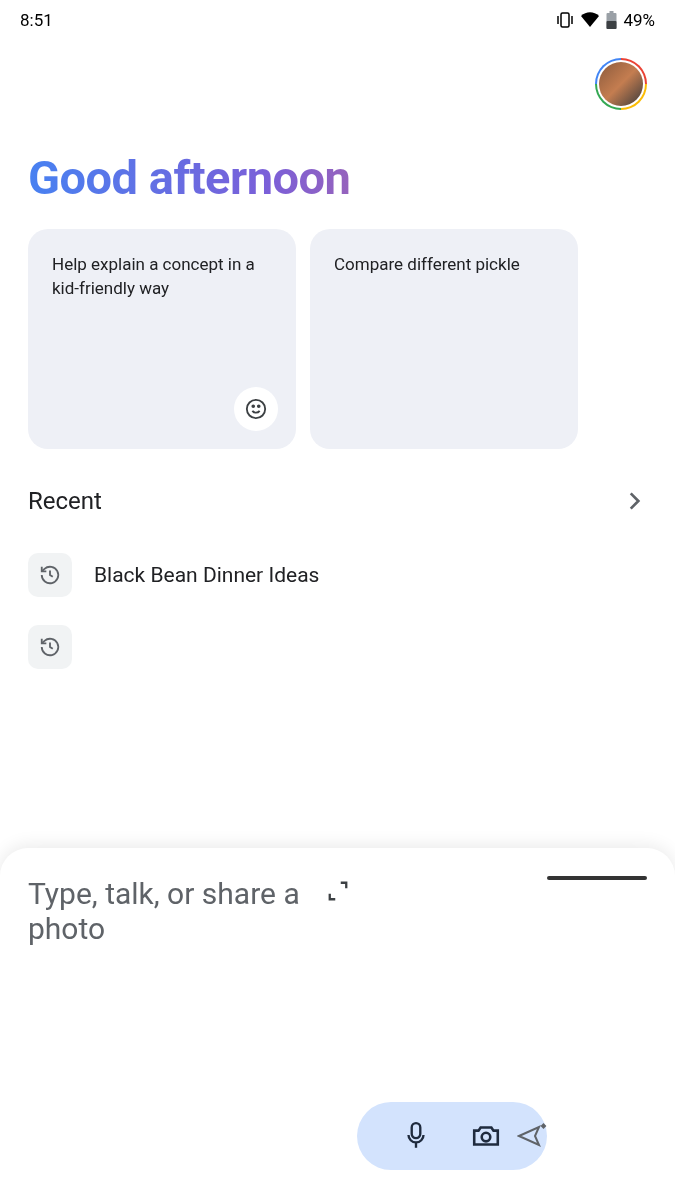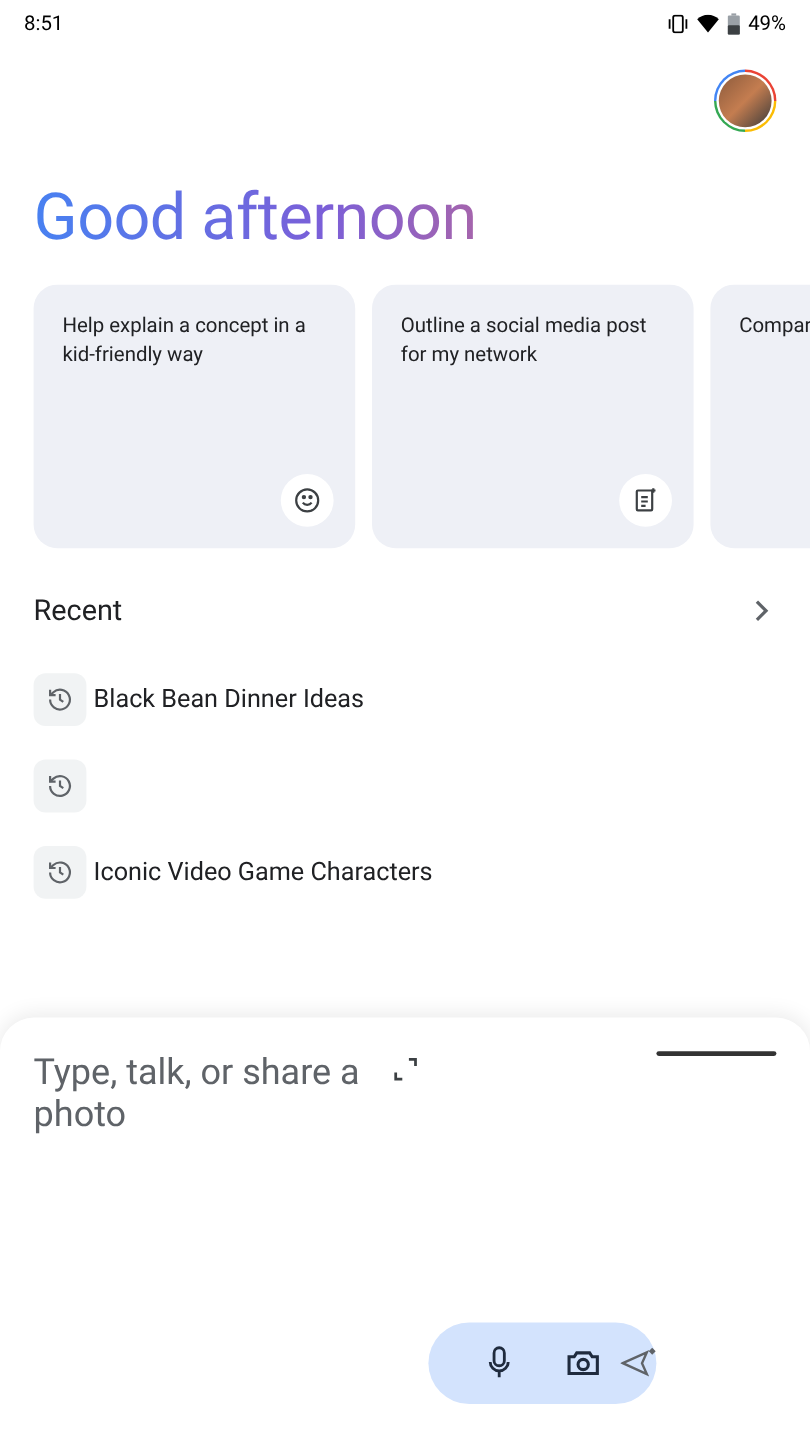--- a/index.html
+++ b/index.html
@@ -48,22 +48,22 @@
       padding: 2px;
     }
     .avatar-img {
       width: 100%;
       height: 100%;
       border-radius: 50%;
       background: linear-gradient(135deg, #8b5a3c 0%, #c47d50 50%, #3a3a3a 100%);
     }
     .greeting {
       padding: 32px 28px 24px;
-      font-size: 54px;
-      font-weight: 400;
+      font-size: 47px;
+      font-weight: 700;
       letter-spacing: -0.5px;
       background: linear-gradient(90deg, #4285f4 0%, #7b5fd8 40%, #d56b7b 80%);
       -webkit-background-clip: text;
       background-clip: text;
       -webkit-text-fill-color: transparent;
     }
     .suggestions {
       display: flex;
       gap: 14px;
       padding: 0 28px;
@@ -103,21 +103,21 @@
       margin-bottom: 24px;
     }
     .recent-title {
       font-size: 24px;
       color: #202124;
       font-weight: 400;
     }
     .recent-item {
       display: flex;
       align-items: center;
-      gap: 6px;
+      gap: 22px;
       padding: 14px 0;
     }
     .recent-icon {
       width: 44px;
       height: 44px;
       background: #f1f3f4;
       border-radius: 10px;
       display: flex;
       align-items: center;
       justify-content: center;
@@ -231,33 +231,20 @@
     <div class="suggestion-icon">
       <svg class="icon-svg" width="22" height="22" viewBox="0 0 24 24" fill="none" stroke="#3c4043" stroke-width="2">
           <circle cx="12" cy="12" r="10"></circle>
           <path d="M8 14s1.5 2 4 2 4-2 4-2"></path>
           <circle cx="9" cy="9" r="1" fill="#3c4043"></circle>
           <circle cx="15" cy="9" r="1" fill="#3c4043"></circle>
         </svg>
     </div>
   </div>
   <div class="suggestion-card">
-    <div>Outline a social media post for my network</div>
-    <div class="suggestion-icon">
-      <svg class="icon-svg" width="22" height="22" viewBox="0 0 24 24" fill="none" stroke="#3c4043" stroke-width="2">
-          <rect x="4" y="3" width="14" height="18" rx="1"></rect>
-          <line x1="8" y1="9" x2="14" y2="9"></line>
-          <line x1="8" y1="13" x2="14" y2="13"></line>
-          <line x1="8" y1="17" x2="12" y2="17"></line>
-          <line x1="17" y1="3" x2="21" y2="3"></line>
-          <line x1="19" y1="1" x2="19" y2="5"></line>
-        </svg>
-    </div>
-  </div>
-  <div class="suggestion-card">
     <div>Compare different pickle</div>
   </div>
 </div>
 
 <div class="recent-section">
   <div class="recent-header">
     <span class="recent-title">Recent</span>
     <span>
       <svg class="icon-svg" width="26" height="26" viewBox="0 0 24 24" fill="none" stroke="#5f6368" stroke-width="2.5">
           <polyline points="9 5 16 12 9 19"></polyline>
@@ -279,30 +266,20 @@
   <div class="recent-item">
     <div class="recent-icon">
       <svg class="icon-svg" width="22" height="22" viewBox="0 0 24 24" fill="none" stroke="#5f6368" stroke-width="2">
           <path d="M3 12a9 9 0 1 0 3-6.7L3 8"></path>
           <polyline points="3 3 3 8 8 8"></polyline>
           <polyline points="12 7 12 12 15 14"></polyline>
         </svg>
     </div>
   </div>
 
-  <div class="recent-item">
-    <div class="recent-icon">
-      <svg class="icon-svg" width="22" height="22" viewBox="0 0 24 24" fill="none" stroke="#5f6368" stroke-width="2">
-          <path d="M3 12a9 9 0 1 0 3-6.7L3 8"></path>
-          <polyline points="3 3 3 8 8 8"></polyline>
-          <polyline points="12 7 12 12 15 14"></polyline>
-        </svg>
-    </div>
-    <span class="recent-label">Iconic Video Game Characters</span>
-  </div>
 </div>
 
 <div class="input-sheet">
   <div class="input-row">
     <div class="input-placeholder">Type, talk, or share a photo</div>
     <div class="expand-btn">
       <svg class="icon-svg" width="22" height="22" viewBox="0 0 24 24" fill="none" stroke="#3c4043" stroke-width="2.5">
           <polyline points="15 3 21 3 21 9"></polyline>
           <polyline points="9 21 3 21 3 15"></polyline>
         </svg>

